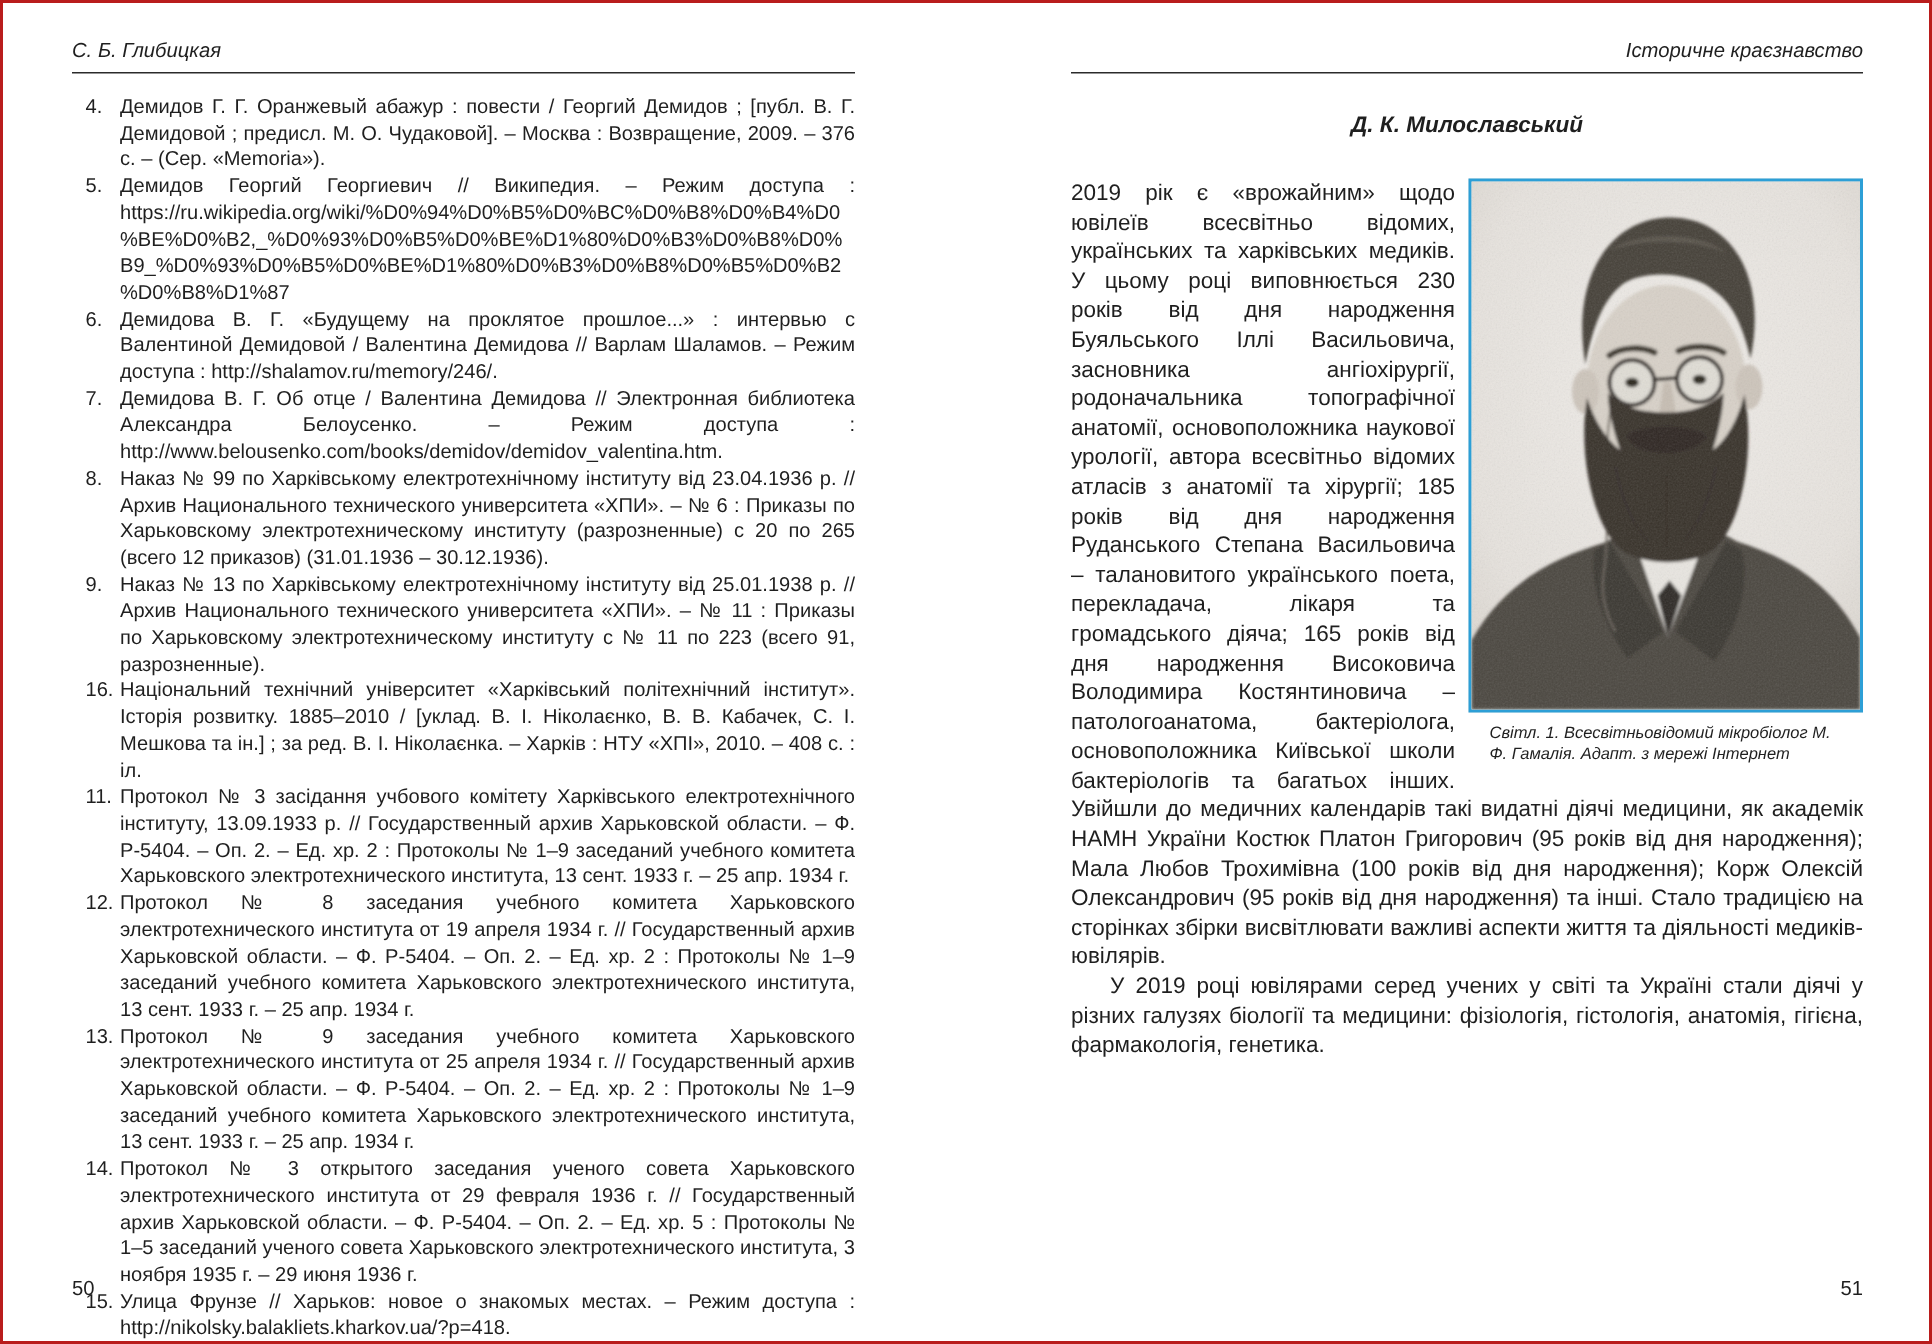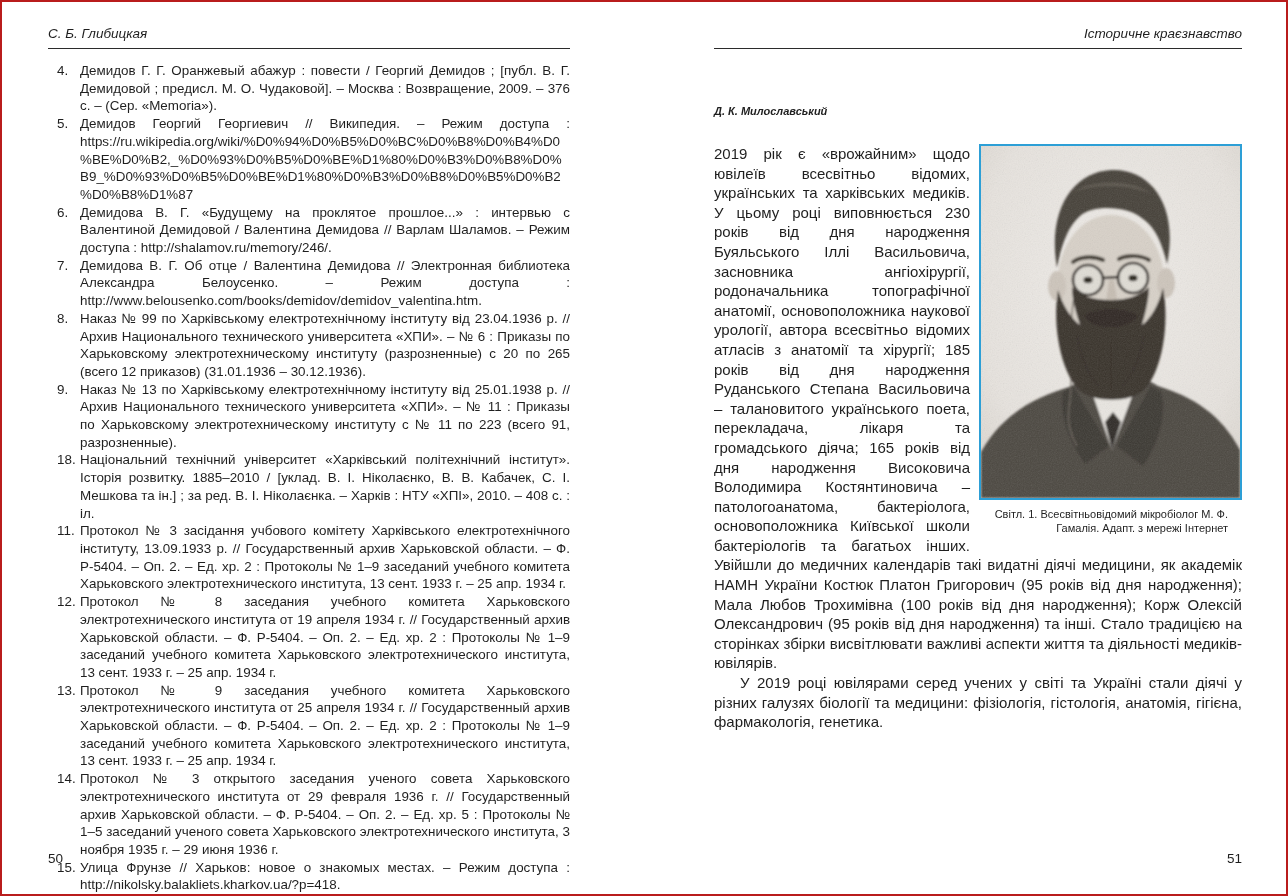--- a/index.html
+++ b/index.html
@@ -15,30 +15,30 @@
   .rh-left  { text-align:left; }
   .rh-right { text-align:right; }
 
   
   ol.refs { list-style:none; margin-top:13px; font-size:13.4px; line-height:17.7px; text-align:justify; }
   ol.refs li { position:relative; padding-left:32px; }
   ol.refs .num { position:absolute; left:9px; top:0; }
   ol.refs .ref-text { overflow-wrap:anywhere; }
 
   
-  .author { margin-top:56px; text-align:left; font-weight:bold; font-style:italic; font-size:11px; }
+  .author { margin-top:26px; text-align:center; font-weight:bold; font-style:italic; font-size:15px; }
   .title  { margin-top:36px; text-align:center; font-weight:bold; font-variant:small-caps; font-size:17px; line-height:19.5px; letter-spacing:.2px; }
   .article { margin-top:27px; font-size:15px; line-height:19.6px; text-align:justify; }
   .article p { text-indent:26px; }
   .article p.p1 { text-indent:0; }
 
   figure.photo-fig { float:right; width:263px; margin:0 0 6px 9px; }
   .photo-frame { border:2px solid #2d9fd6; width:263px; height:356px; background:#e9e6e1; }
   .photo-frame svg { display:block; }
-  figcaption { margin-top:8px; font-size:11px; line-height:13.5px; text-align:right; padding:0 14px; text-indent:0; }
+  figcaption { margin-top:8px; font-size:11px; line-height:13.5px; font-style:italic; text-align:left; padding:0 14px; text-indent:0; }
 
   .page-num { position:absolute; bottom:8px; font-size:13.5px; }
   .pn-left  { left:0; }
   .pn-right { right:0;margin-top:36px; }
 </style>
 </head>
 <body>
 
 <div class="spread">
 
@@ -46,21 +46,21 @@
     <div class="running-head rh-left">
       <span>С. Б. Глибицкая</span>
     </div>
     <ol class="refs">
       <li><span class="num">4.</span><span class="ref-text">Демидов Г. Г. Оранжевый абажур : повести / Георгий Демидов ; [публ. В. Г. Демидовой ; предисл. М. О. Чудаковой]. – Москва : Возвращение, 2009. – 376 с. – (Сер. «Memoria»).</span></li>
       <li><span class="num">5.</span><span class="ref-text">Демидов Георгий Георгиевич // Википедия. – Режим доступа : https://ru.wikipedia.org/wiki/%D0%94%D0%B5%D0%BC%D0%B8%D0%B4%D0%BE%D0%B2,_%D0%93%D0%B5%D0%BE%D1%80%D0%B3%D0%B8%D0%B9_%D0%93%D0%B5%D0%BE%D1%80%D0%B3%D0%B8%D0%B5%D0%B2%D0%B8%D1%87</span></li>
       <li><span class="num">6.</span><span class="ref-text">Демидова В. Г. «Будущему на проклятое прошлое...» : интервью с Валентиной Демидовой / Валентина Демидова // Варлам Шаламов. – Режим доступа : http://shalamov.ru/memory/246/.</span></li>
       <li><span class="num">7.</span><span class="ref-text">Демидова В. Г. Об отце / Валентина Демидова // Электронная библиотека Александра Белоусенко. – Режим доступа : http://www.belousenko.com/books/demidov/demidov_valentina.htm.</span></li>
       <li><span class="num">8.</span><span class="ref-text">Наказ № 99 по Харківському електротехнічному інституту від 23.04.1936 р. // Архив Национального технического университета «ХПИ». – № 6 : Приказы по Харьковскому электротехническому институту (разрозненные) с 20 по 265 (всего 12 приказов) (31.01.1936 – 30.12.1936).</span></li>
       <li><span class="num">9.</span><span class="ref-text">Наказ № 13 по Харківському електротехнічному інституту від 25.01.1938 р. // Архив Национального технического университета «ХПИ». – № 11 : Приказы по Харьковскому электротехническому институту с № 11 по 223 (всего 91, разрозненные).</span></li>
-      <li><span class="num">18.</span><span class="ref-text">Національний технічний університет «Харківський політехнічний інститут». Історія розвитку. 1885–2010 / [уклад. В. І. Ніколаєнко, В. В. Кабачек, С. І. Мешкова та ін.] ; за ред. В. І. Ніколаєнка. – Харків : НТУ «ХПІ», 2010. – 408 с. : іл.</span></li>
+      <li><span class="num">16.</span><span class="ref-text">Національний технічний університет «Харківський політехнічний інститут». Історія розвитку. 1885–2010 / [уклад. В. І. Ніколаєнко, В. В. Кабачек, С. І. Мешкова та ін.] ; за ред. В. І. Ніколаєнка. – Харків : НТУ «ХПІ», 2010. – 408 с. : іл.</span></li>
       <li><span class="num">11.</span><span class="ref-text">Протокол № 3 засідання учбового комітету Харківського електротехнічного інституту, 13.09.1933 р. // Государственный архив Харьковской области. – Ф. Р-5404. – Оп. 2. – Ед. хр. 2 : Протоколы № 1–9 заседаний учебного комитета Харьковского электротехнического института, 13 сент. 1933 г. – 25 апр. 1934 г.</span></li>
       <li><span class="num">12.</span><span class="ref-text">Протокол № 8 заседания учебного комитета Харьковского электротехнического института от 19 апреля 1934 г. // Государственный архив Харьковской области. – Ф. Р-5404. – Оп. 2. – Ед. хр. 2 : Протоколы № 1–9 заседаний учебного комитета Харьковского электротехнического института, 13 сент. 1933 г. – 25 апр. 1934 г.</span></li>
       <li><span class="num">13.</span><span class="ref-text">Протокол № 9 заседания учебного комитета Харьковского электротехнического института от 25 апреля 1934 г. // Государственный архив Харьковской области. – Ф. Р-5404. – Оп. 2. – Ед. хр. 2 : Протоколы № 1–9 заседаний учебного комитета Харьковского электротехнического института, 13 сент. 1933 г. – 25 апр. 1934 г.</span></li>
       <li><span class="num">14.</span><span class="ref-text">Протокол № 3 открытого заседания ученого совета Харьковского электротехнического института от 29 февраля 1936 г. // Государственный архив Харьковской области. – Ф. Р-5404. – Оп. 2. – Ед. хр. 5 : Протоколы № 1–5 заседаний ученого совета Харьковского электротехнического института, 3 ноября 1935 г. – 29 июня 1936 г.</span></li>
       <li><span class="num">15.</span><span class="ref-text">Улица Фрунзе // Харьков: новое о знакомых местах. – Режим доступа : http://nikolsky.balakliets.kharkov.ua/?p=418.</span></li>
     </ol>
     <div class="page-num pn-left">50</div>
   </div>
 
   <div class="page page-right">

